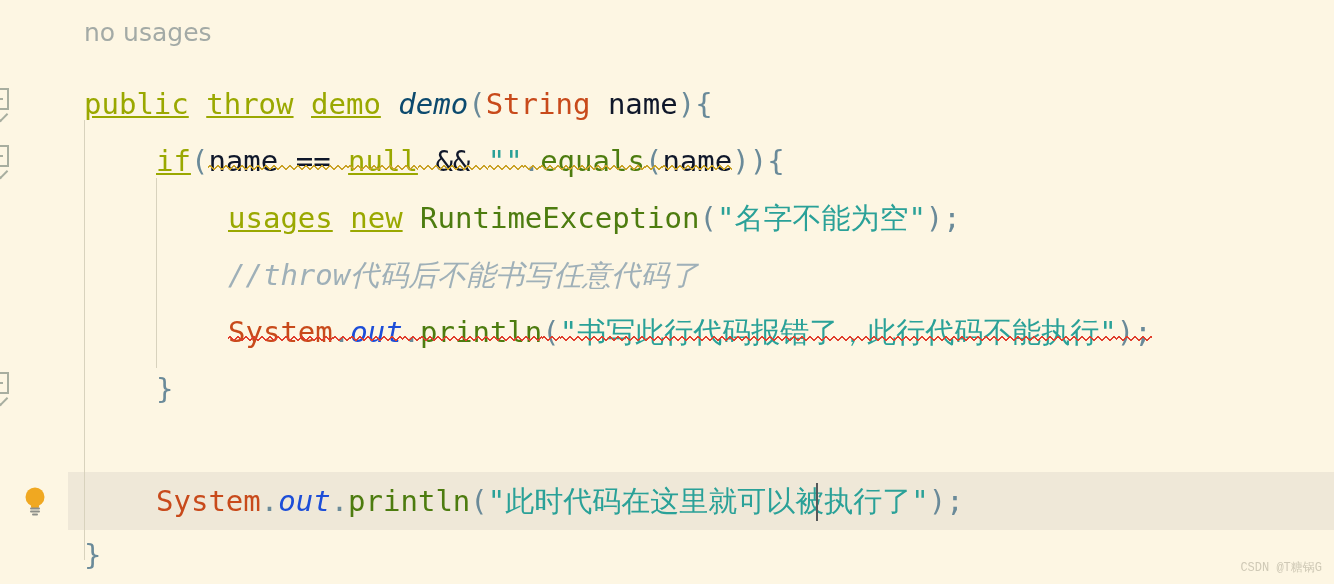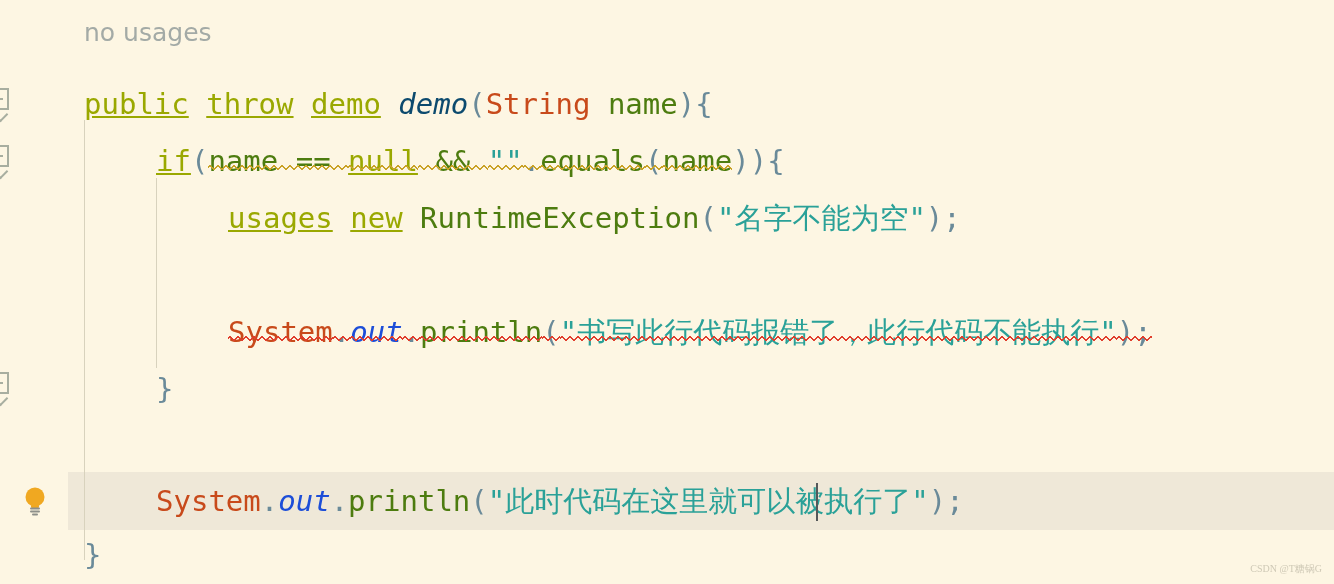--- a/index.html
+++ b/index.html
@@ -99,21 +99,21 @@
   
   .indent-guide {
     position: absolute;
     width: 1px;
     background: #d8d2bd;
     z-index: 2;
   }
 
   
   .kw       { color: #9aa800; text-decoration: underline; }              
-  .ident    { color: #4d7c0f; }              
+  .ident    { color: #0f172a; }              
   .cls-red  { color: #c84a1b; text-align: center; }              
   .method   { color: #4d7c0f; }              
   .str      { color: #2aa198; }              
   .field-it { color: #1d4ed8; font-style: italic; } 
   .decl-it  { color: #0c4a6e; font-style: italic; } 
   .punct    { color: #6a8a99; }
   .comment  { color: #9fb0b8; font-style: italic; }
   .hint {
     color: #a3aaa6;
     font-family: "DejaVu Sans", "Liberation Sans", sans-serif;
@@ -157,22 +157,22 @@
     background: #55585a;
     z-index: 5;
   }
 
   
   #watermark {
     position: absolute;
     right: 12px;
     bottom: 8px;
     color: #cfc9b6;
-    font-family: Liberation Serif, serif;
-    font-size: 10px;
+    font-family: Liberation Mono, monospace;
+    font-size: 12px;
     z-index: 6;
     white-space: nowrap;
   }
 </style>
 </head>
 <body>
 
 <div id="editor">
 
   <div id="caret-line-bg"></div>
@@ -213,20 +213,23 @@
     </div>
 
     <div class="line" style="top:133px;">
       <span class="txt" style="left:156px;"><span class="kw">if</span><span class="punct">(</span><span class="ident squiggle-warn">name == </span><span class="kw squiggle-warn">null</span><span class="ident squiggle-warn"> &amp;&amp; </span><span class="str squiggle-warn">""</span><span class="punct squiggle-warn">.</span><span class="method squiggle-warn">equals</span><span class="punct squiggle-warn">(</span><span class="ident squiggle-warn">name</span><span class="punct">)){</span></span>
     </div>
 
     <div class="line" style="top:190px;">
       <span class="txt" style="left:228px;"><span class="kw">usages</span><span class="punct"> </span><span class="kw">new</span><span class="punct"> </span><span class="method">RuntimeException</span><span class="punct">(</span><span class="str">"名字不能为空"</span><span class="punct">);</span></span>
     </div>
 
+    <div class="line" style="top:247px;">
+      <span class="txt comment" style="left:228px;">//throw代码后不能书写任意代码了</span>
+    </div>
 
     <div class="line" style="top:304px;">
       <span class="txt" style="left:228px;"><span class="cls-red squiggle-err">System</span><span class="punct squiggle-err">.</span><span class="field-it squiggle-err">out</span><span class="punct squiggle-err">.</span><span class="method squiggle-err">println</span><span class="punct squiggle-err">(</span><span class="str squiggle-err">"书写此行代码报错了，此行代码不能执行"</span><span class="punct squiggle-err">);</span></span>
     </div>
 
     <div class="line" style="top:361px;">
       <span class="txt punct" style="left:156px;">}</span>
     </div>
 
     <div class="line" style="top:473px;">

